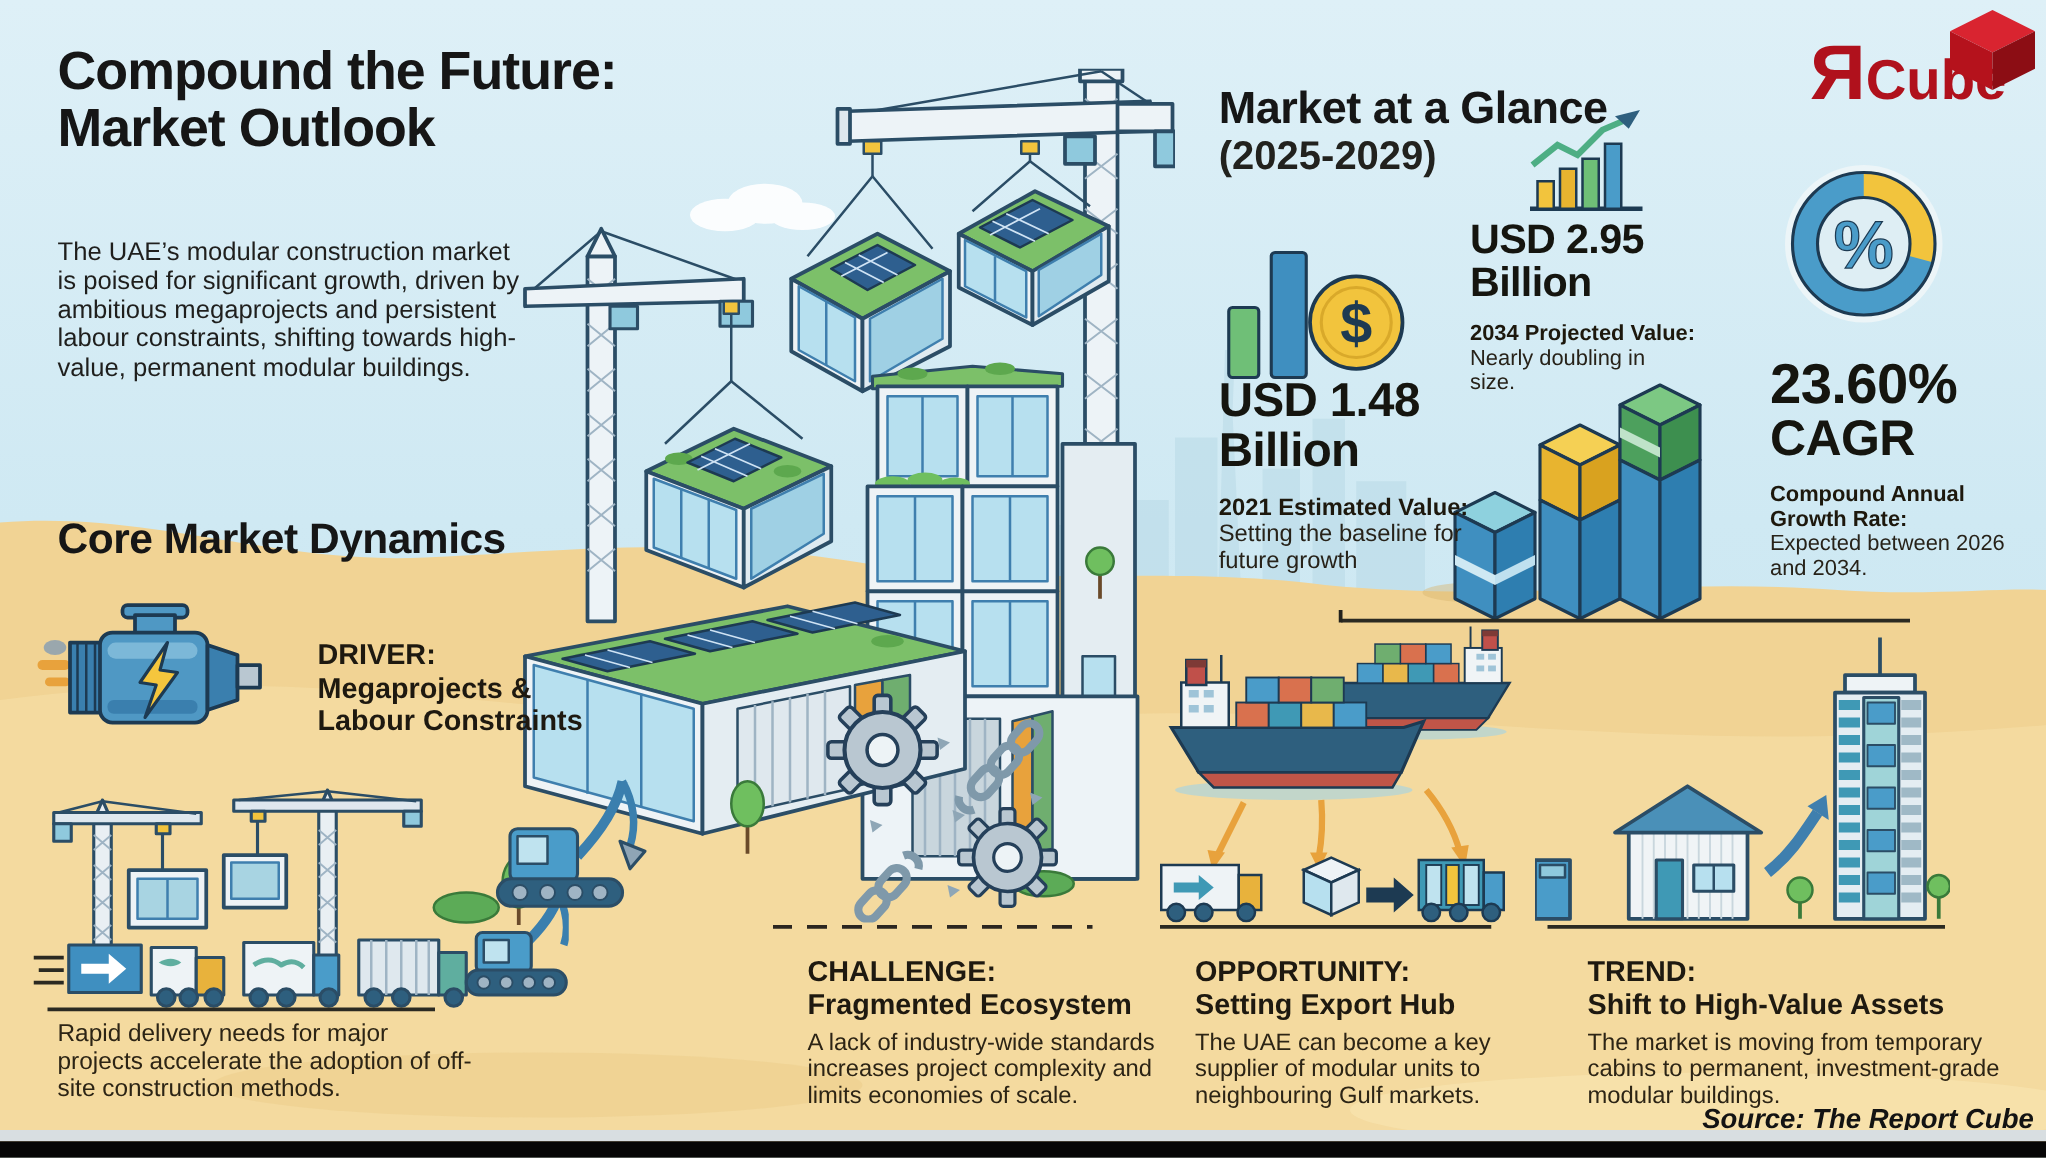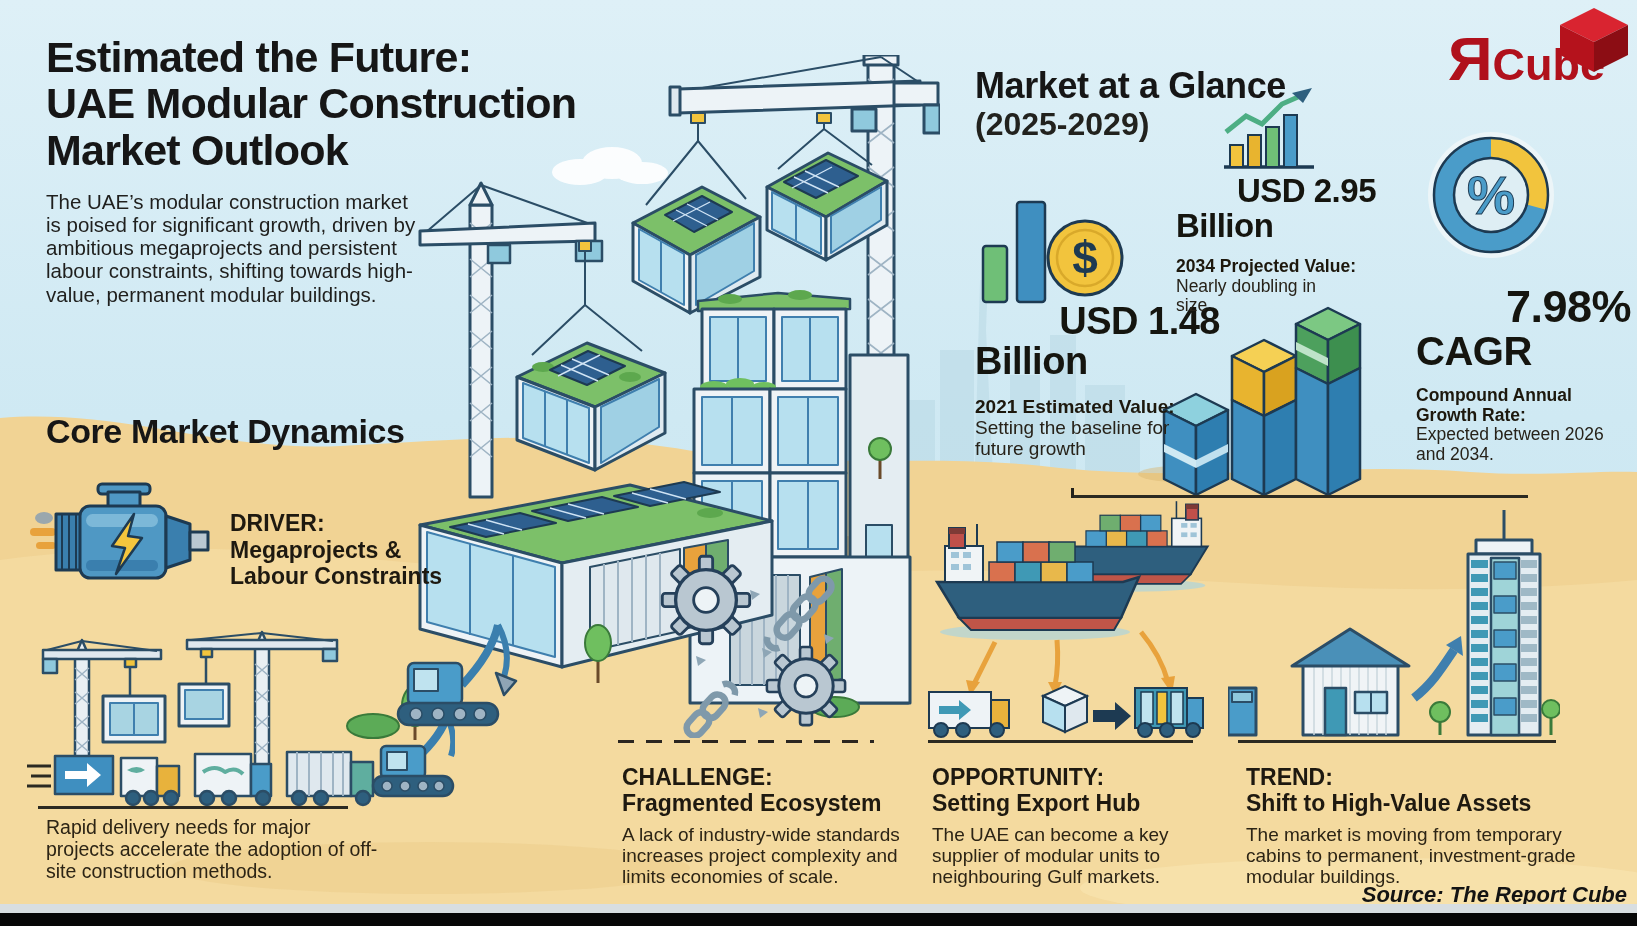--- a/index.html
+++ b/index.html
@@ -7,30 +7,30 @@
     font-family:"Liberation Sans",sans-serif;
     background:linear-gradient(180deg,#def0f7 0%,#cfe9f3 45%,#c6e4ef 100%);}
   .abs{position:absolute;}
   svg{display:block;}
   
   .page-title{font-size:43px;font-weight:800;line-height:1.08;letter-spacing:-0.8px;color:#161616;z-index:5;}
   .intro{font-size:20.5px;font-weight:500;line-height:1.13;color:#1f1f1d;width:382px;z-index:5;}
   .h2{font-size:34px;font-weight:800;letter-spacing:-0.4px;color:#161616;z-index:5;}
   .glance-period{font-size:32px;font-weight:600;color:#22221e;line-height:1.1;}
   .stat{z-index:5;color:#15150f;}
-  .stat .v1{font-size:38px;font-weight:800;line-height:1.05;letter-spacing:-0.5px;text-align:right;}
+  .stat .v1{font-size:38px;font-weight:800;line-height:1.05;letter-spacing:-0.5px;}
   .stat .v2{font-size:38px;font-weight:800;line-height:1.05;letter-spacing:-0.5px;}
   .stat .lbl{font-size:19px;font-weight:700;margin-top:14px;line-height:1.12;color:#1d180d;}
   .stat .dsc{font-size:19px;font-weight:500;line-height:1.12;color:#272219;}
   .stat.small .v1,.stat.small .v2{font-size:33px;}
   .stat.small .lbl,.stat.small .dsc{font-size:17.5px;}
   .stat.cagr .v1{font-size:45px;}
   .stat.cagr .v2{font-size:40px;}
   .stat.cagr .lbl,.stat.cagr .dsc{font-size:17.5px;}
-  .card{z-index:5;}
+  .card{z-index:5;margin-left:24px;}
   .card .tag,.card .ttl{font-size:23px;font-weight:800;line-height:1.14;color:#1e1910;}
   .card .dsc{font-size:19px;font-weight:500;line-height:1.1;margin-top:9px;color:#2c2415;}
   .driver-block .tag,.driver-block .ttl{font-size:23px;font-weight:800;line-height:1.16;color:#1e1910;}
   .caption{font-size:19.5px;font-weight:500;line-height:1.12;color:#2c2415;z-index:5;}
   .source{font-size:22px;font-weight:700;font-style:italic;color:#131313;z-index:6;text-align:right;}
   .logo{display:flex;align-items:baseline;z-index:6;color:#b0111c;}
   .logo .glyph{font-size:62px;font-weight:700;line-height:1;}
   .logo .word{font-size:45px;font-weight:700;line-height:1;}
   .gline{height:3px;background:#2b2a22;z-index:4;}
   .gline-dash{height:3px;z-index:4;
@@ -77,22 +77,21 @@
   <svg class="abs sand" width="1637" height="926" viewBox="0 0 1637 926">
     <path d="M0,418 C120,408 220,452 340,446 C470,440 560,428 700,452 C840,470 930,452 1060,468 C1200,482 1340,462 1470,472 C1540,477 1600,470 1637,472 L1637,926 L0,926 Z" fill="#f1d394"></path>
     <path d="M0,560 C300,520 500,600 820,575 C1100,555 1300,610 1637,580 L1637,926 L0,926 Z" fill="#f6e0a8" opacity="0.55"></path>
     <ellipse cx="845" cy="548" rx="34" ry="12" fill="#c9a15c" opacity="0.55"></ellipse>
     <ellipse cx="1180" cy="474" rx="42" ry="8" fill="#d9b56e" opacity="0.45"></ellipse>
     <ellipse cx="430" cy="868" rx="260" ry="26" fill="#eccf8e" opacity="0.6"></ellipse>
     <ellipse cx="1380" cy="888" rx="300" ry="30" fill="#f8e6b2" opacity="0.6"></ellipse>
   </svg>
 
   <div class="abs page-title" style="left:46px;top:34px;width:640px">
-    <div>Estimated the Future:</div>
-    <div>UAE Modular Construction</div>
+    <div>Compound the Future:</div>
     <div>Market Outlook</div>
   </div>
   <div class="abs intro" style="left:46px;top:190px">The UAE’s modular construction market is poised for significant growth, driven by ambitious megaprojects and persistent labour constraints, shifting towards high-value, permanent modular buildings.</div>
   <div class="abs h2" style="left:46px;top:412px">Core Market Dynamics</div>
 
   <svg class="abs scene" style="left:28px;top:474px" width="195" height="135" viewBox="0 0 195 135">
     <g stroke="#1d3a52" stroke-width="3" stroke-linejoin="round">
       <rect x="2" y="54" width="26" height="8" rx="4" fill="#e8a23c" stroke="none"></rect>
       <rect x="8" y="68" width="20" height="7" rx="3.5" fill="#e8a23c" stroke="none"></rect>
       <ellipse cx="16" cy="44" rx="9" ry="6" fill="#9aa7ad" stroke="none"></ellipse>
@@ -390,21 +389,21 @@
   <svg class="abs scene" style="left:1424px;top:128px" width="134" height="134" viewBox="0 0 134 134">
     <circle cx="67" cy="67" r="63" fill="#ecf5f8"></circle>
     <circle cx="67" cy="67" r="47" fill="none" stroke="#4a9cc9" stroke-width="20"></circle>
     <path d="M67,20 A47,47 0 0 1 112.4,79.2" fill="none" stroke="#f2c43d" stroke-width="20"></path>
     <circle cx="67" cy="67" r="57" fill="none" stroke="#1d3a52" stroke-width="2.5"></circle>
     <circle cx="67" cy="67" r="37" fill="#deeef4" stroke="#1d3a52" stroke-width="2.5"></circle>
     <text x="67" y="86" text-anchor="middle" font-family="Liberation Sans, sans-serif" font-size="54" font-weight="bold" fill="#4a9cc9" stroke="#1d3a52" stroke-width="1">%</text>
   </svg>
 
   <div class="abs stat cagr" style="left:1416px;top:283px;width:215px">
-    <div class="v1">7.98%</div>
+    <div class="v1">23.60%</div>
     <div class="v2">CAGR</div>
     <div class="lbl" style="width:205px">Compound Annual Growth Rate:</div>
     <div class="dsc" style="width:195px">Expected between 2026 and 2034.</div>
   </div>
 
   <svg class="abs scene" style="left:638px;top:538px" width="245" height="200" viewBox="0 0 245 200">
     <defs>
       <g id="gearShape">
         <rect x="-7" y="-46" width="14" height="18" rx="3" fill="#b9c7d1" stroke="#25405a" stroke-width="3"></rect>
         <rect x="-7" y="-46" width="14" height="18" rx="3" fill="#b9c7d1" stroke="#25405a" stroke-width="3" transform="rotate(45)"></rect>

